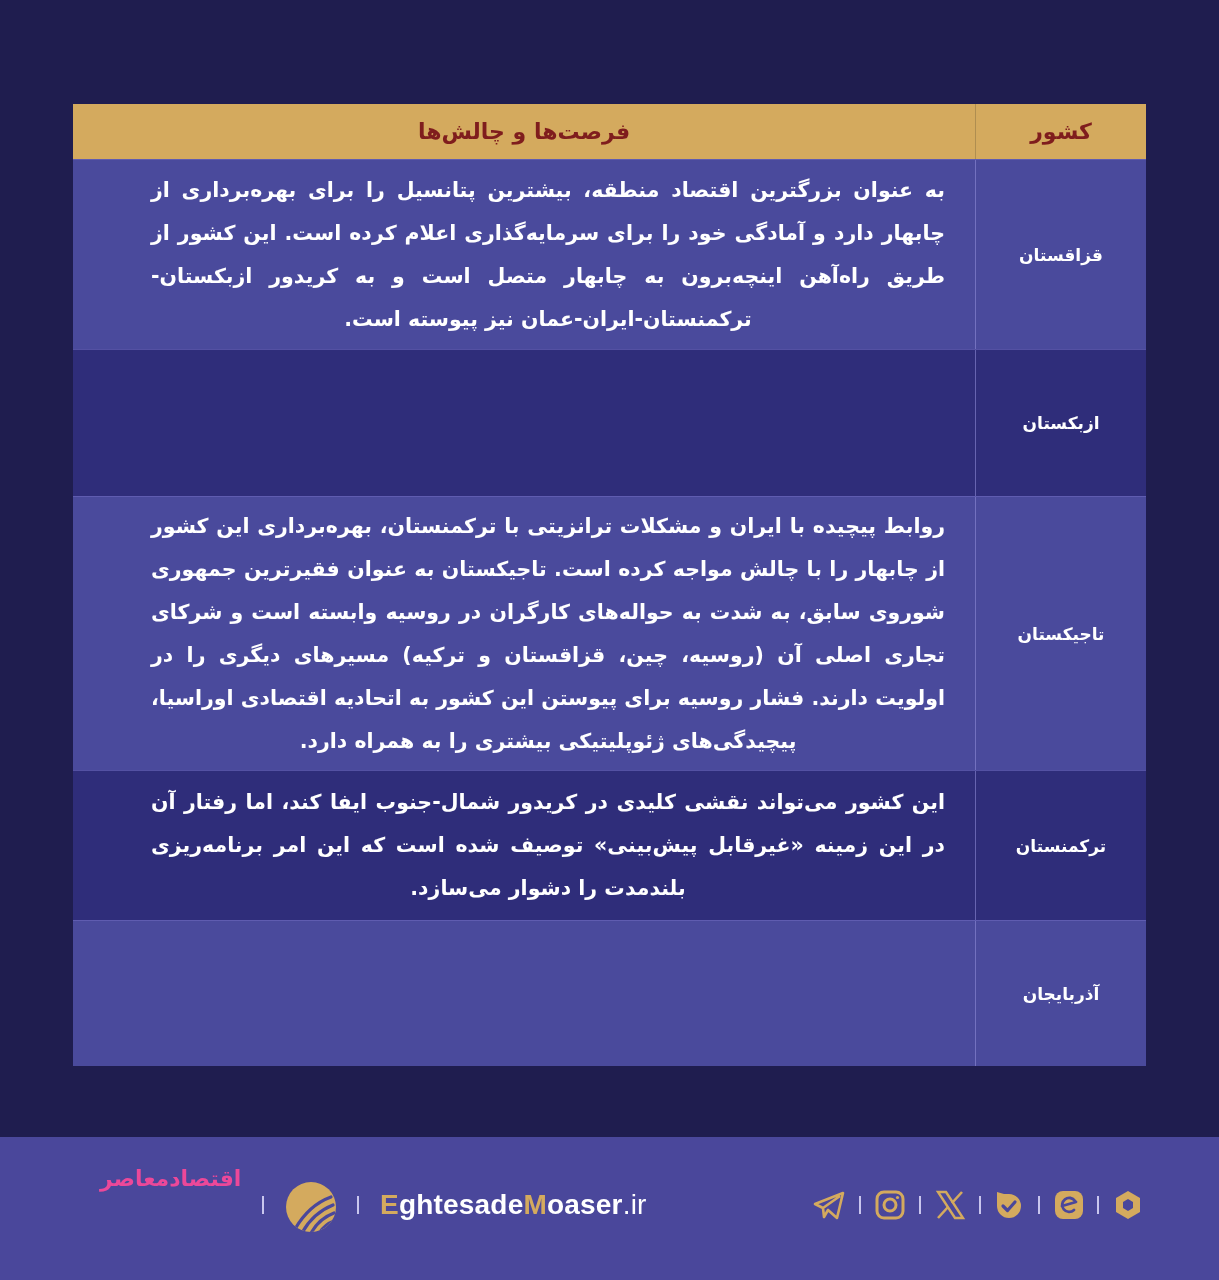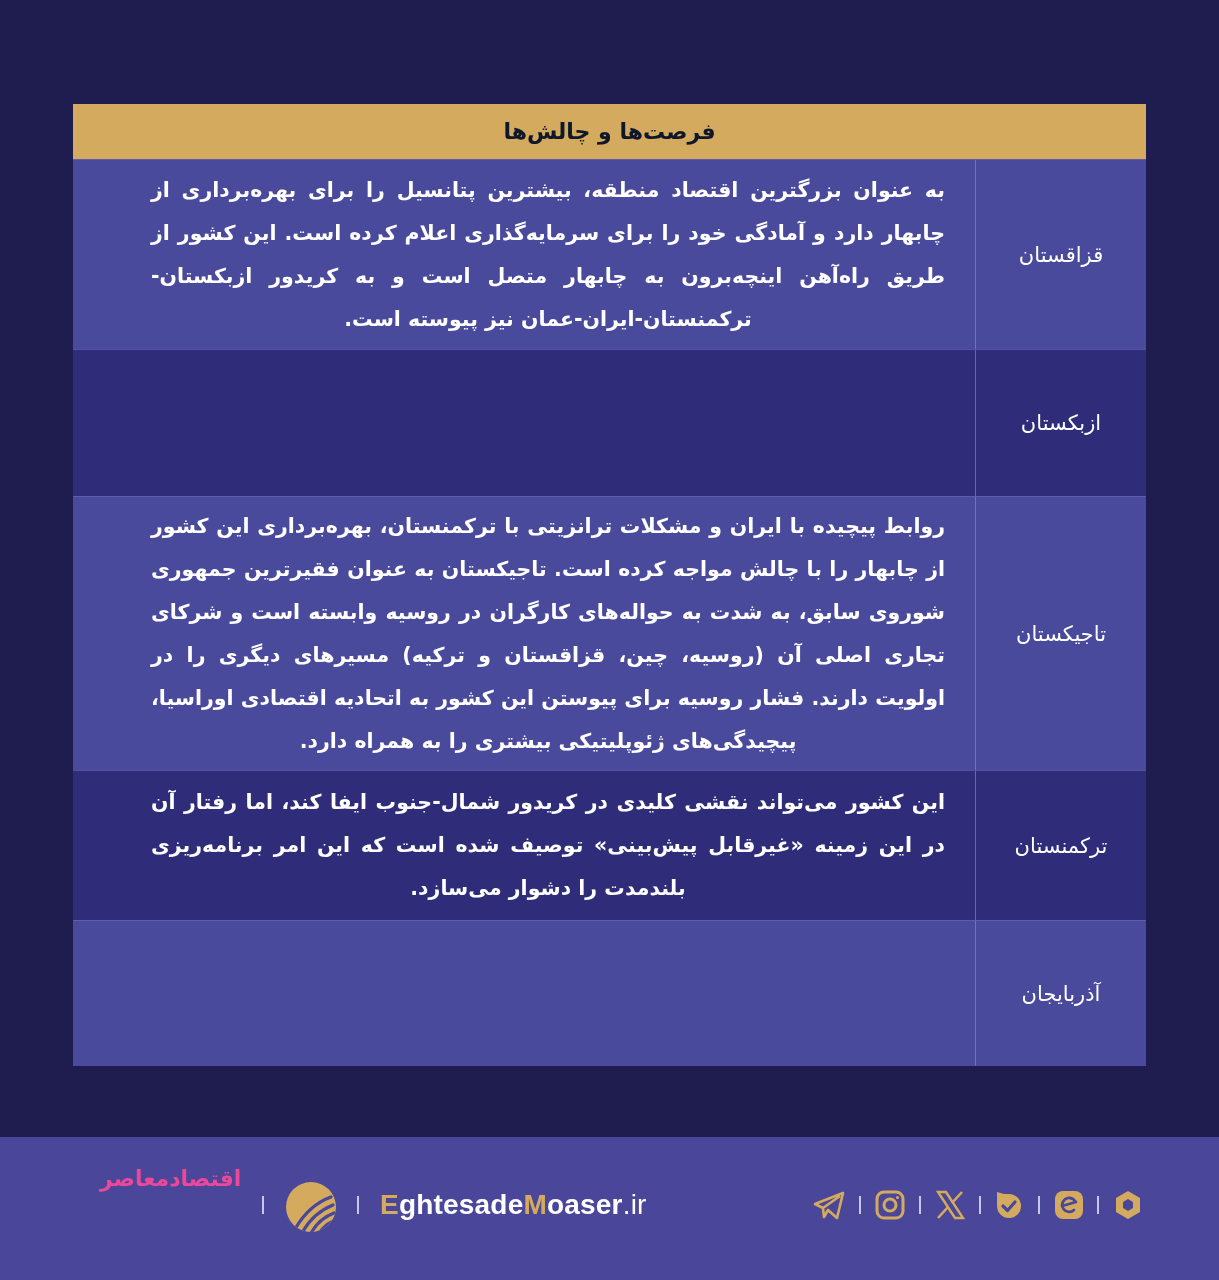--- a/index.html
+++ b/index.html
@@ -17,39 +17,39 @@
     width: 1073px;
     border-collapse: collapse;
     direction: rtl;
   }
   .row { display: flex; flex-direction: row; width: 100%; }
   .cell-country {
     width: 171px;
     flex: 0 0 171px;
     display: flex; align-items: center; justify-content: center;
     color: #ffffff;
-    font-weight: normal;
-    font-size: 21px;
+    font-weight: bold;
+    font-size: 17px;
     border-left: 1px solid rgba(150,145,220,0.55);
   }
   .cell-text {
     flex: 1 1 auto;
     display: flex; align-items: center; justify-content: center;
     color: #ffffff;
     font-weight: bold;
     font-size: 20.5px;
     line-height: 43px;
     text-align: justify;
     text-align-last: center;
     padding: 0 30px;
   }
   .cell-text p { width: 100%; margin-left: 48px; }
   .hdr { height: 55px; background: #d4aa5e; }
   .hdr .cell-country, .hdr .cell-text {
-    color: #0f172a; font-size: 22px; font-weight: bold;
+    color: #7f1d1d; font-size: 22px; font-weight: bold;
     border-left-color: rgba(120,100,60,0.4);
   }
   .hdr .cell-text { text-align-last: center; }
   .r-light { background: #4a4a9c; }
   .r-dark { background: #2f2d7a; }
   .row + .row { border-top: 1px solid rgba(110,105,190,0.6); }
 
   .footer {
     position: absolute; left: 0; top: 1137px; width: 1219px; height: 143px;
     background: #4a479b;
@@ -72,20 +72,21 @@
   .site .acc { color: #d4aa5e; }
   .site .tld { font-weight: normal; }
   .social { position: absolute; top: 1188px; width: 34px; height: 34px; }
   .social svg { width: 34px; height: 34px; display: block; }
 </style>
 </head>
 <body>
 
 <div class="table">
   <div class="row hdr">
+    <div class="cell-country">کشور</div>
     <div class="cell-text">فرصت‌ها و چالش‌ها</div>
   </div>
 
   <div class="row r-light" style="height:190px">
     <div class="cell-country">قزاقستان</div>
     <div class="cell-text">
         <p>به عنوان بزرگترین اقتصاد منطقه، بیشترین پتانسیل را برای بهره‌برداری از چابهار دارد و آمادگی خود را برای سرمایه‌گذاری اعلام کرده است. این کشور از طریق راه‌آهن اینچه‌برون به چابهار متصل است و به کریدور ازبکستان-ترکمنستان-ایران-عمان نیز پیوسته است.</p>
       </div>
   </div>
 

